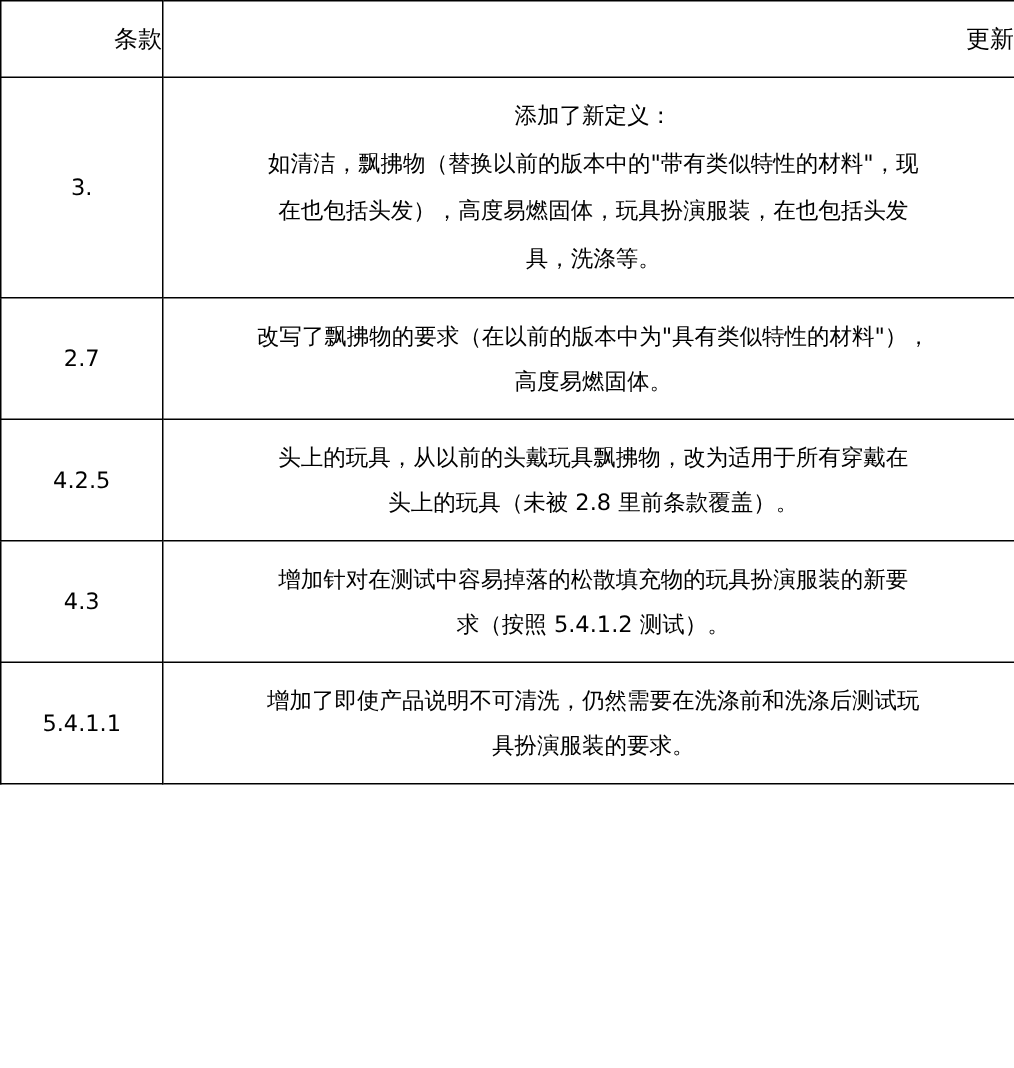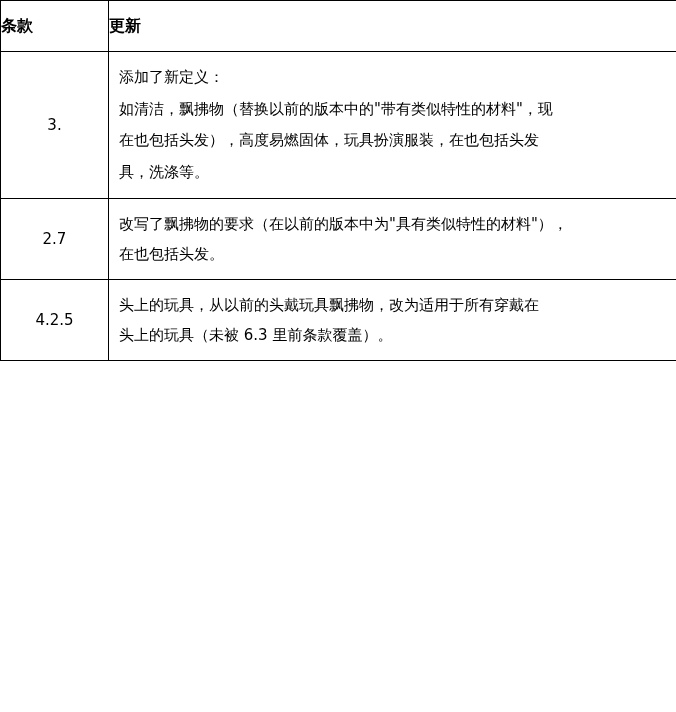--- a/index.html
+++ b/index.html
@@ -22,34 +22,35 @@
   .doc-table col.c-clause { width: 108px; }
   .doc-table col.c-update { width: 568px; }
 
   .doc-table th, .doc-table td {
     border: 1px solid #000000;
     vertical-align: middle;
     padding: 0;
   }
   .doc-table thead th {
     height: 50px;
-    font-weight: bold;
+    font-weight: normal;
     font-size: 16px;
-    text-align: left;
+    text-align: right;
+    padding-left: 26px;
   }
   td.clause {
     text-align: center;
     font-size: 15px;
     padding: 4px 2px;
   }
   td.update {
-    text-align: left;
+    text-align: center;
     font-size: 15px;
     line-height: 2.0;
-    padding: 10px 14px 10px 10px;
+    padding: 10px 14px 10px 20px;
   }
   td.update p {
     margin: 0;
     text-indent: 0;
   }
   .row-3 td.update { line-height: 2.1; }
   .last-row td.update { line-height: 2.0; }
 </style>
 </head>
 <body>
@@ -72,24 +73,38 @@
         <p>添加了新定义：</p>
         <p>如清洁，飘拂物（替换以前的版本中的"带有类似特性的材料"，现</p>
         <p>在也包括头发），高度易燃固体，玩具扮演服装，在也包括头发</p>
         <p>具，洗涤等。</p>
       </td>
     </tr>
     <tr>
       <td class="clause">2.7</td>
       <td class="update">
         <p>改写了飘拂物的要求（在以前的版本中为"具有类似特性的材料"），</p>
-        <p>在也包括头发。</p>
+        <p>高度易燃固体。</p>
       </td>
     </tr>
     <tr>
       <td class="clause">4.2.5</td>
       <td class="update">
         <p>头上的玩具，从以前的头戴玩具飘拂物，改为适用于所有穿戴在</p>
-        <p>头上的玩具（未被 6.3 里前条款覆盖）。</p>
+        <p>头上的玩具（未被 2.8 里前条款覆盖）。</p>
+      </td>
+    </tr>
+    <tr>
+      <td class="clause">4.3</td>
+      <td class="update">
+        <p>增加针对在测试中容易掉落的松散填充物的玩具扮演服装的新要</p>
+        <p>求（按照 5.4.1.2 测试）。</p>
+      </td>
+    </tr>
+    <tr class="last-row">
+      <td class="clause">5.4.1.1</td>
+      <td class="update">
+        <p>增加了即使产品说明不可清洗，仍然需要在洗涤前和洗涤后测试玩</p>
+        <p>具扮演服装的要求。</p>
       </td>
     </tr>
   </tbody>
 </table>
 
 </body></html>

